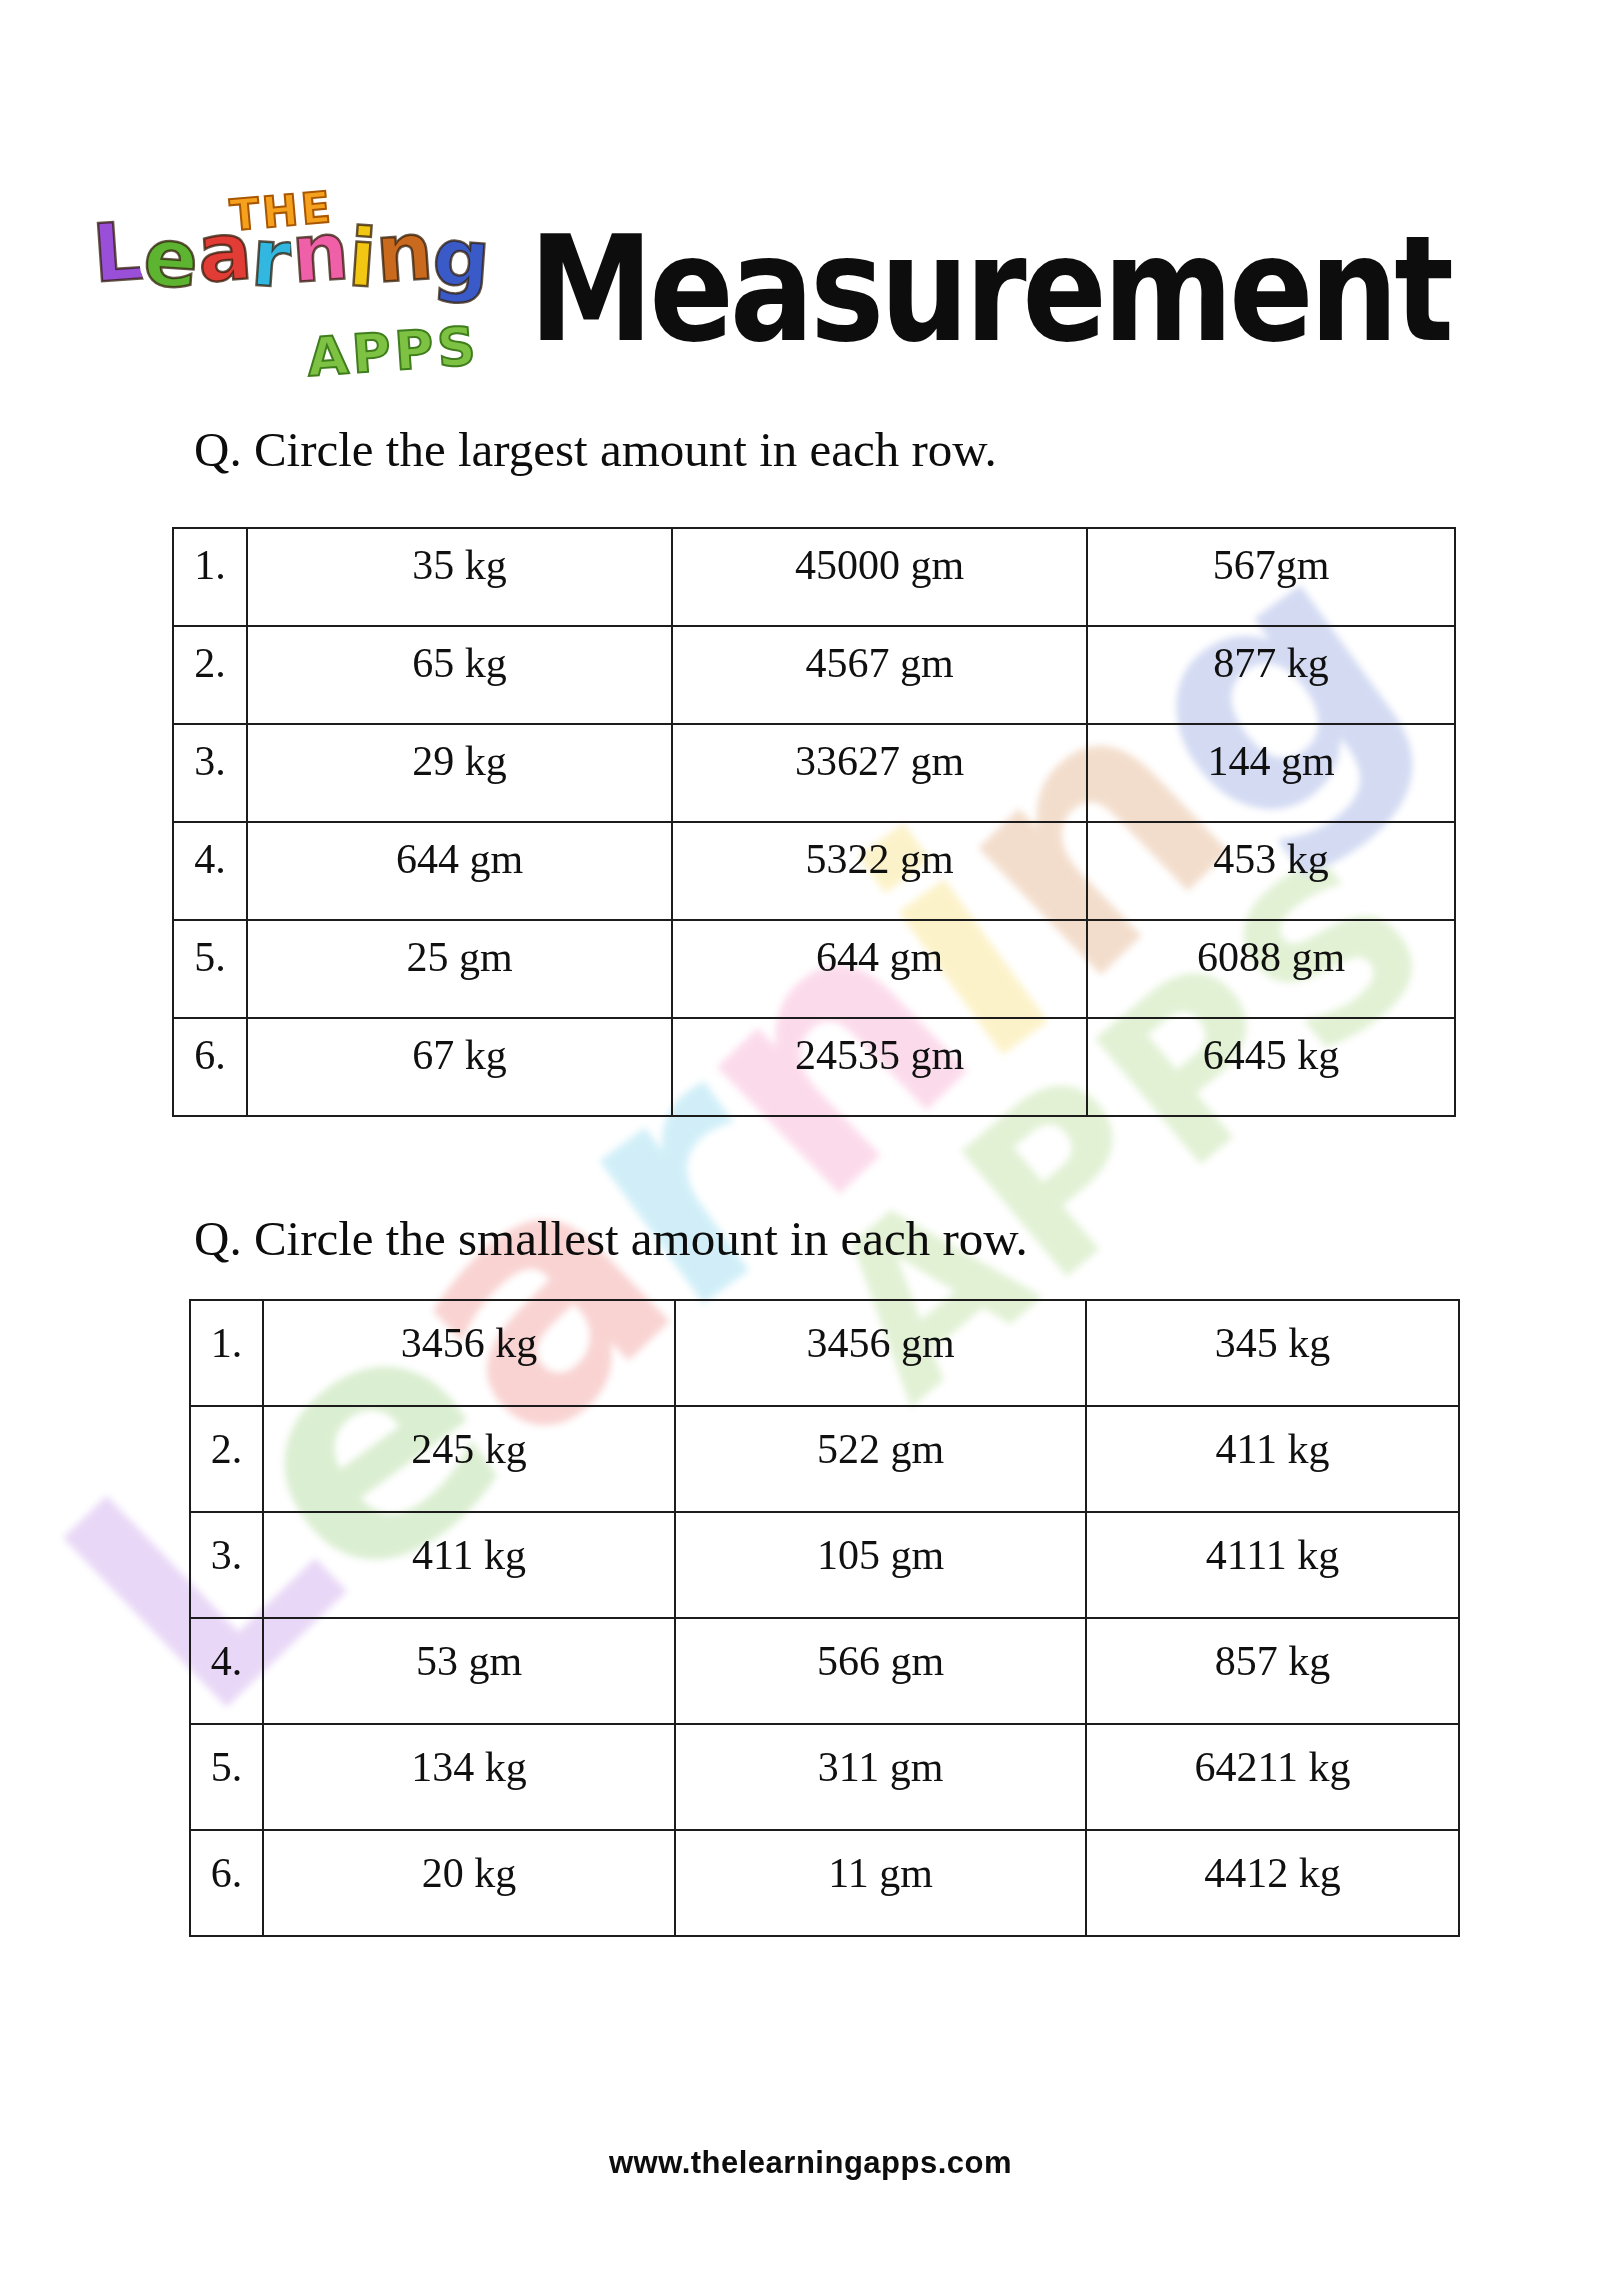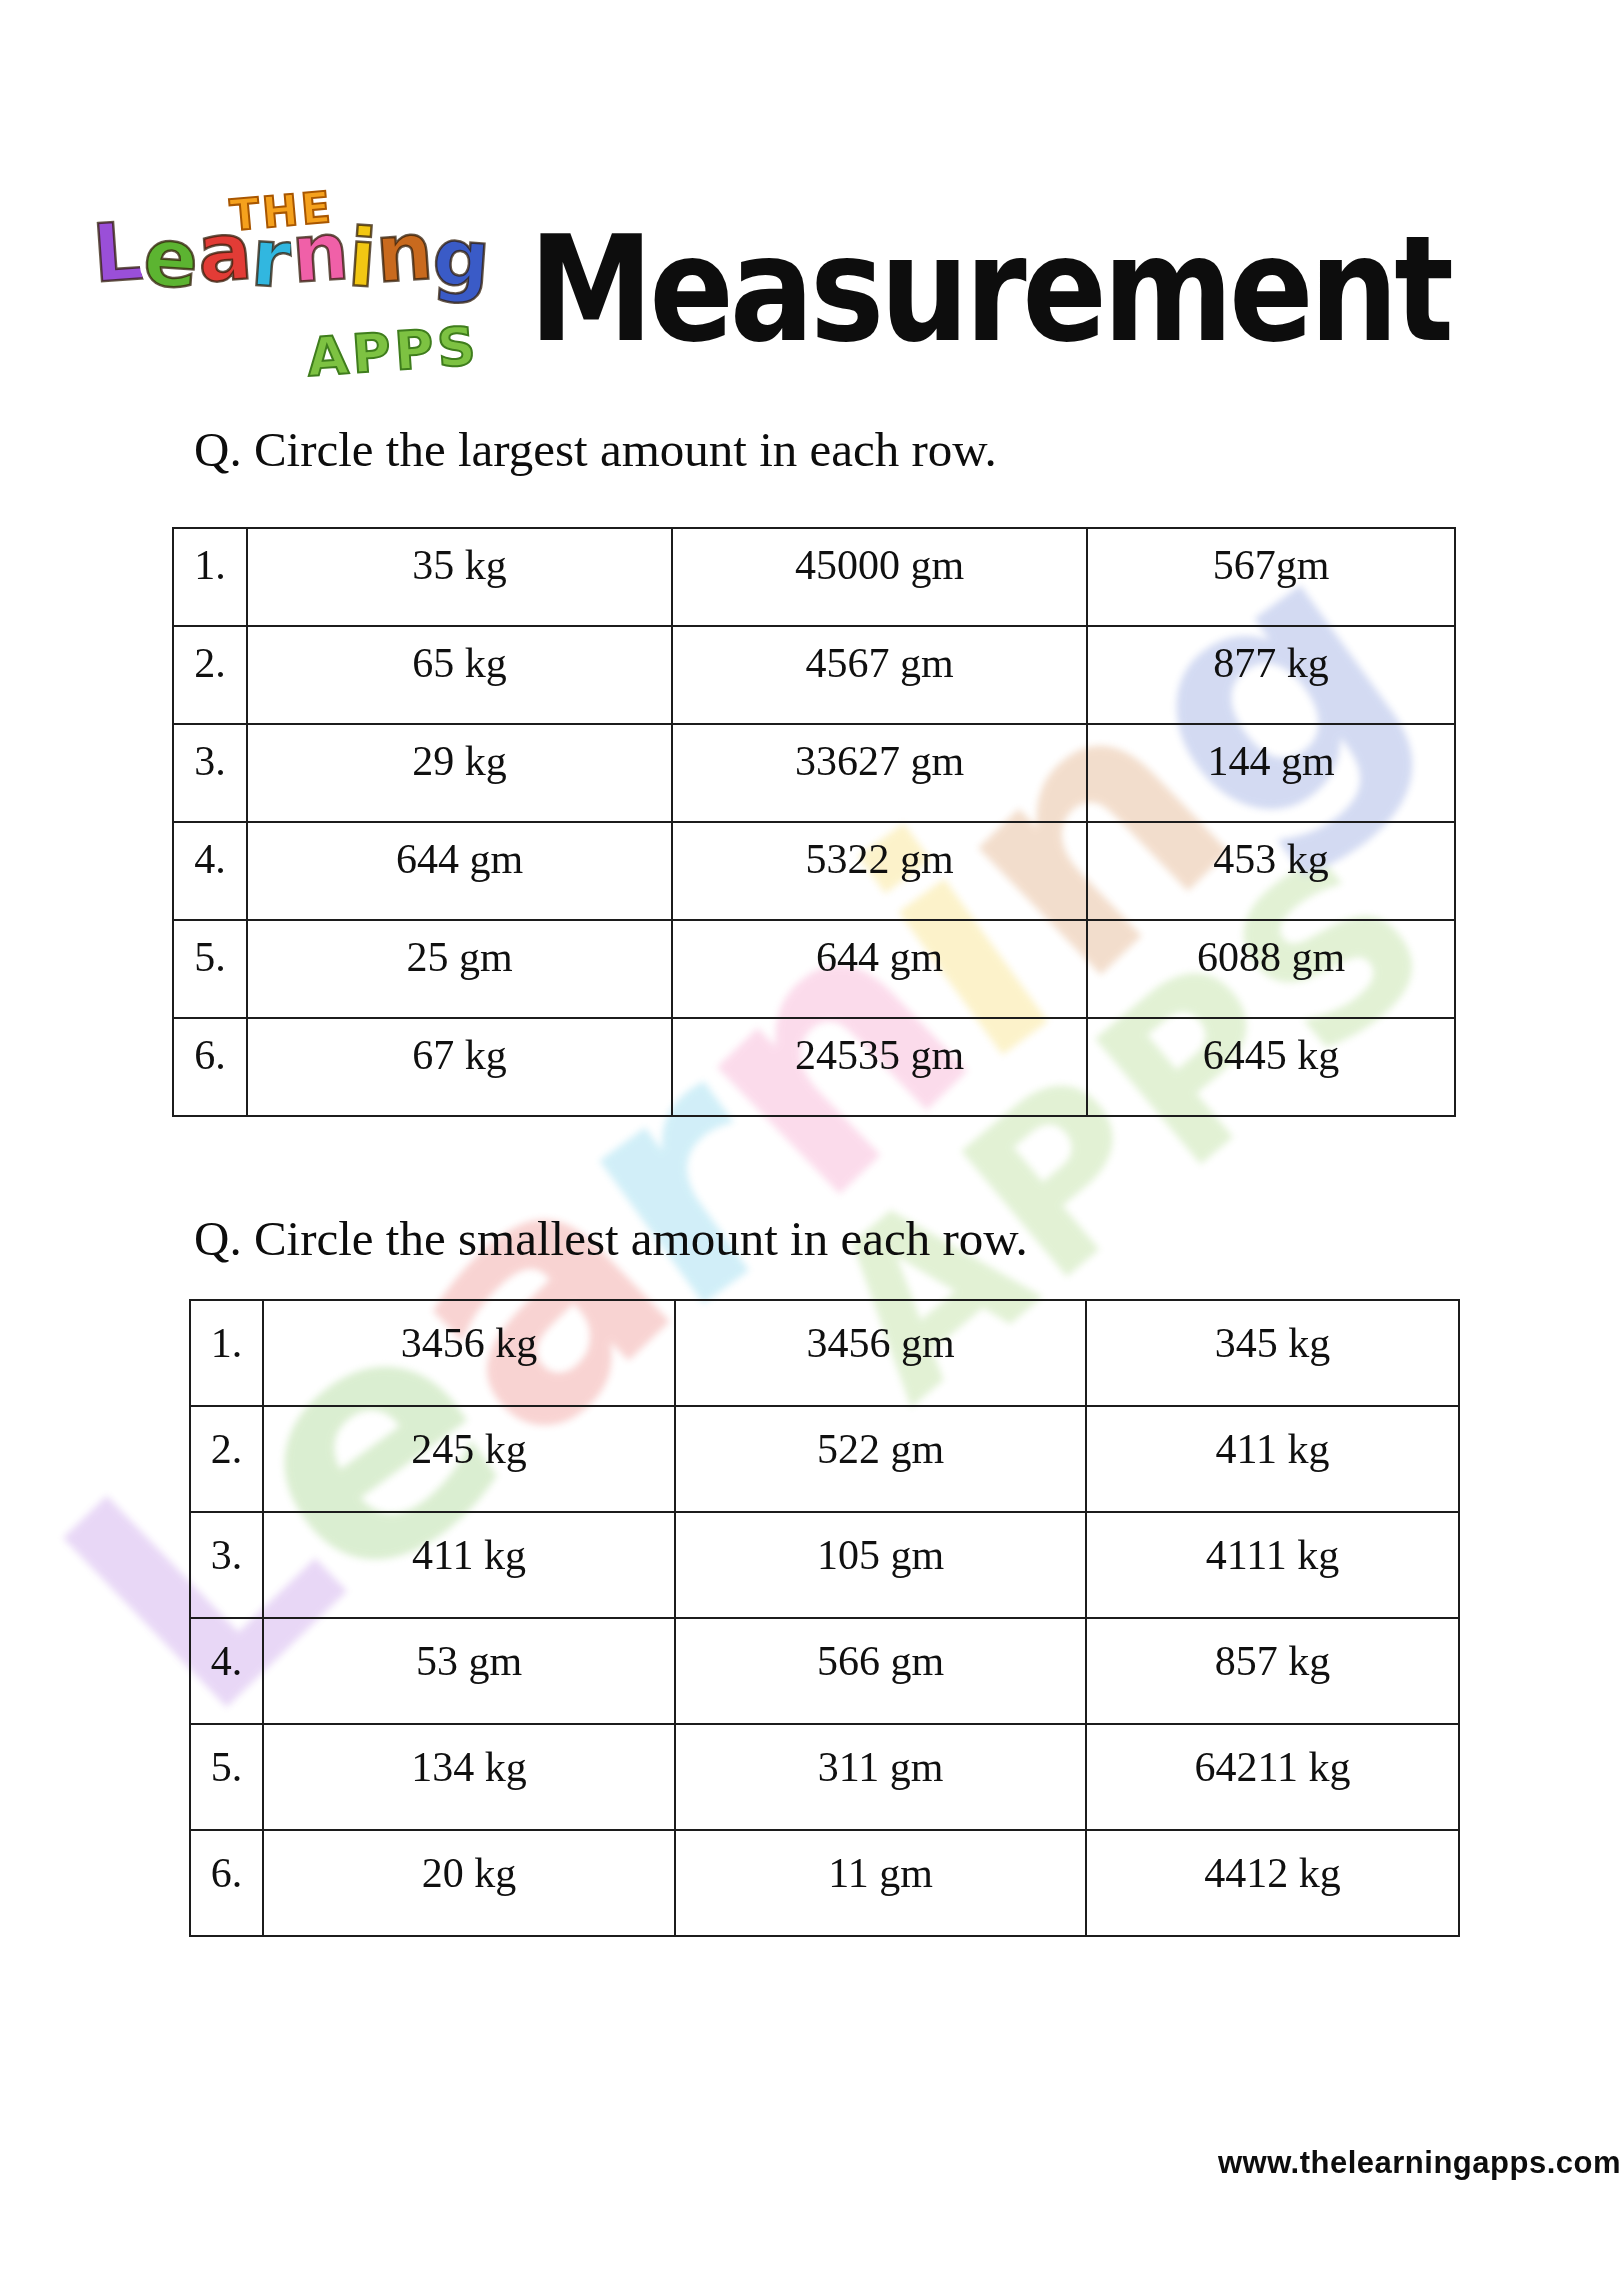--- a/index.html
+++ b/index.html
@@ -111,21 +111,21 @@
     color:#101010;
     background:transparent;
   }
   #table-largest  td { height:98px; padding-top:11.8px; }
   #table-smallest td { height:106px; padding-top:17.6px; }
   td.num { text-align:center; }
 
   
   .footer {
     position:absolute; left:0; top:2145px; width:100%; z-index:2;
-    text-align:right;
+    text-align:center;
     font-family:"Liberation Sans", sans-serif;
     font-weight:bold;
     font-size:31px;
     letter-spacing:0.5px;
     color:#0d0d0d;
   }
 </style>
 </head>
 <body>
 

